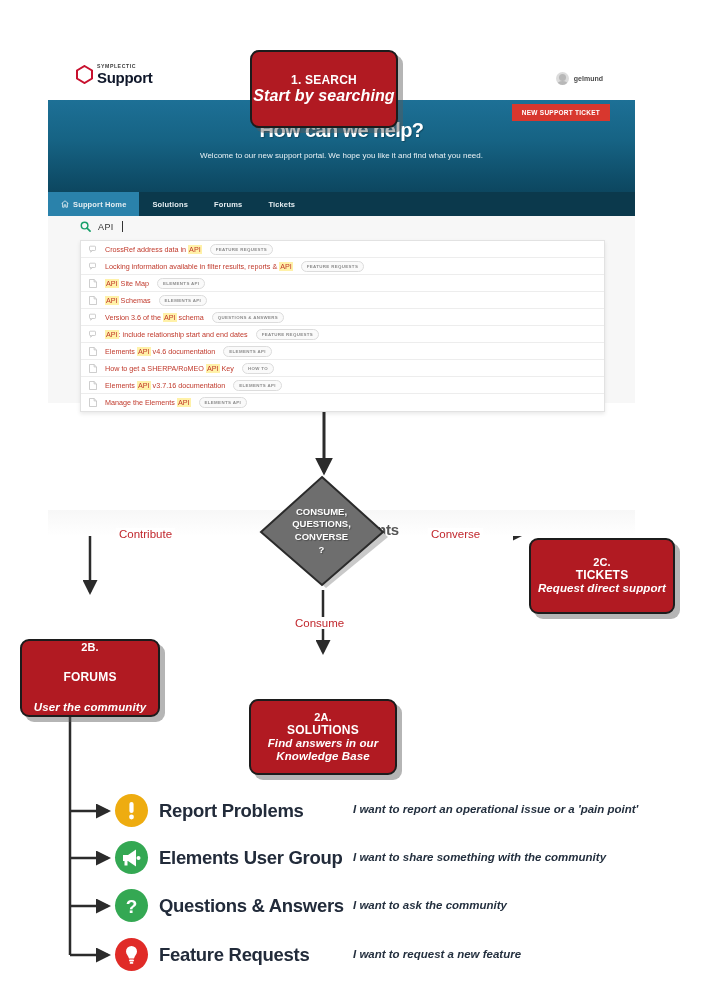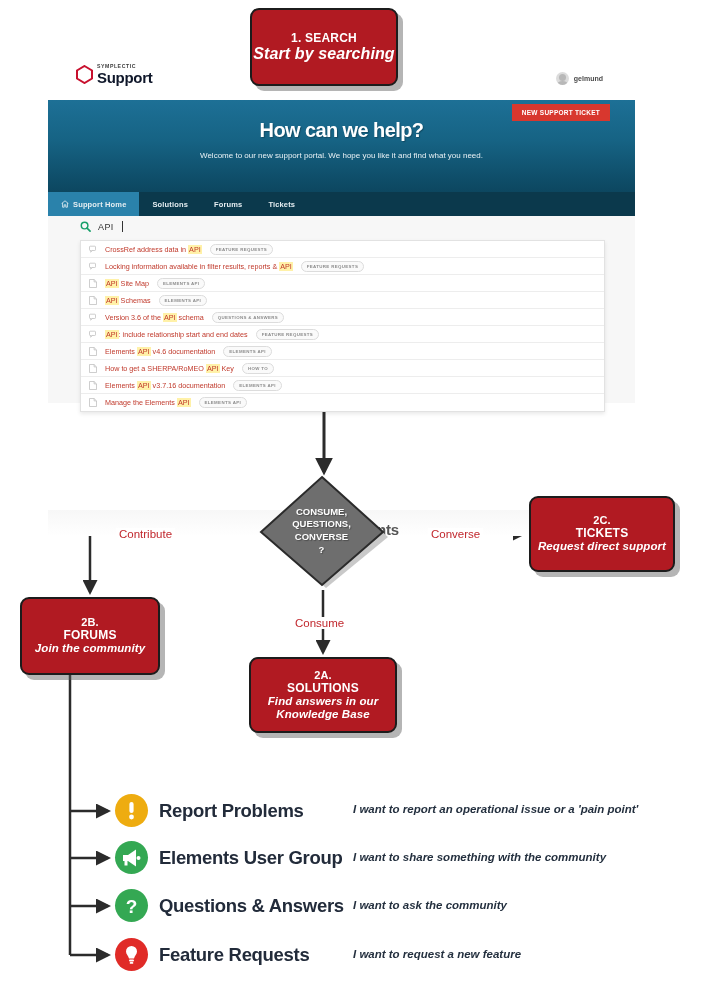--- a/index.html
+++ b/index.html
@@ -63,35 +63,35 @@
             white-space:nowrap; }
 
   .announce { position:absolute; left:0; top:305px; width:100%; text-align:center;
               font-size:15px; font-weight:bold; color:#555; letter-spacing:-.2px; }
   .announce-fade { position:absolute; left:0; top:294px; width:100%; height:26px;
                    background:linear-gradient(180deg,#f7f7f7 0%, #ffffff 100%); }
 
   
   .svg-layer { position:absolute; left:0; top:0; width:722px; height:1003px; pointer-events:none; }
 
-  .node { position:absolute; }
+  .node { position:absolute;margin-top:42px; }
   .rbox { background:#b11a22; border:2px solid #1c1c1c; border-radius:9px;
           box-shadow:5px 5px 0 rgba(90,90,90,.45);
           display:flex; flex-direction:column; align-items:center; justify-content:center;
           color:#fff; text-align:center; }
   .rbox .l1 { font-size:11px; font-weight:bold; letter-spacing:.2px; }
   .rbox .l2 { font-size:12px; font-weight:bold; letter-spacing:.2px; }
   .rbox .l3 { font-size:11.5px; font-weight:bold; font-style:italic; letter-spacing:.1px; line-height:1.15; }
 
   #node-search { left:250px; top:8px; width:148px; height:78px; }
   #node-search .l1 { font-size:12px; }
   #node-search .l3 { font-size:16px; }
 
   #node-tickets { left:529px; top:496px; width:146px; height:76px; }
-  #node-forums  { left:20px;  top:597px; width:140px; height:78px; }
+  #node-forums  { left:20px;  top:597px; width:140px; height:78px;gap:17px; }
   #node-solutions { left:249px; top:657px; width:148px; height:76px; }
 
   .diamond-wrap { position:absolute; left:256px; top:475px; width:135px; height:115px; }
 
   .edge-label { position:absolute; font-size:11.5px; color:#c1272d; background:#fff;
                 padding:0 3px; white-space:nowrap; }
   #lbl-contribute { left:116px; top:528px; }
   #lbl-converse   { left:428px; top:528px; }
   #lbl-consume    { left:292px; top:617px; }
 
@@ -334,21 +334,21 @@
 
   <div class="node rbox" id="node-tickets">
     <div class="l1">2C.</div>
     <div class="l2">TICKETS</div>
     <div class="l3">Request direct support</div>
   </div>
 
   <div class="node rbox" id="node-forums">
     <div class="l1">2B.</div>
     <div class="l2">FORUMS</div>
-    <div class="l3">Join the community</div>
+    <div class="l3">User the community</div>
   </div>
 
   <div class="node rbox" id="node-solutions">
     <div class="l1">2A.</div>
     <div class="l2">SOLUTIONS</div>
     <div class="l3">Find answers in our</div>
     <div class="l3">Knowledge Base</div>
   </div>
 
   <div class="cat" id="cat-0">

